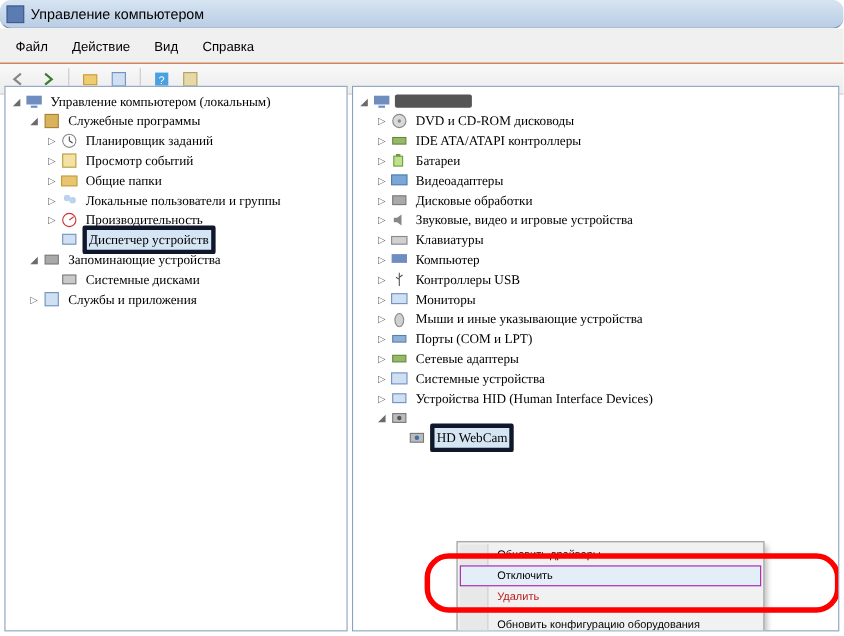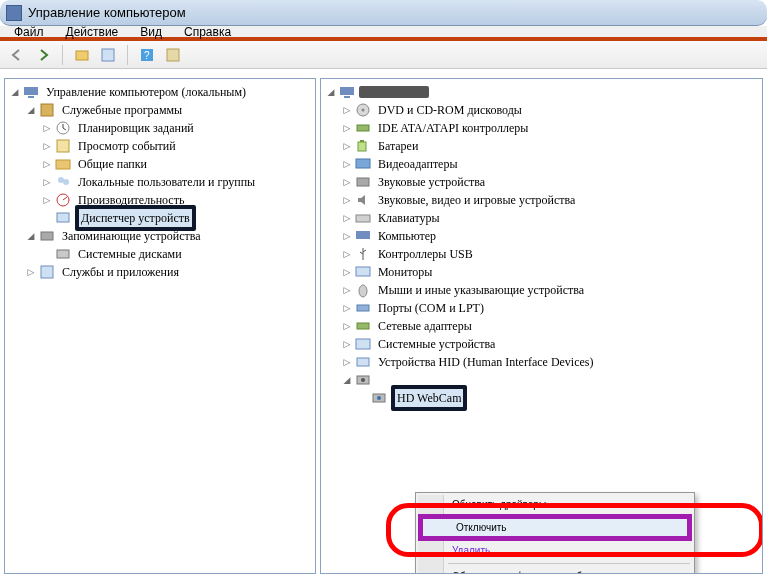--- a/index.html
+++ b/index.html
@@ -17,25 +17,25 @@
     height: 26px;
     background: linear-gradient(#d7e4f2, #b9cde4);
     border-bottom: 1px solid #7a95b0;
     display: flex; align-items: center;
     padding: 0 6px; gap: 6px;
     font-size: 13px;
     border-radius: 10px;
   }
   .titlebar .ticon { width: 16px; height: 16px; background:#5b7bb1; border:1px solid #3e5d8f; }
   .menubar {
-    height: 15px;
+    height: 32px;
     background: #f0f0f0;
     display: flex; align-items: center;
     padding: 0 4px; gap: 2px;
-    border-bottom: 4px solid #c2410c;
+    border-bottom: 1px solid #c2410c;
   }
   .menubar .mi { padding: 2px 10px; cursor: default; }
   .toolbar {
     height: 28px;
     background: linear-gradient(#f9f9f9,#ececec);
     border-bottom: 1px solid #c9c9c9;
     display: flex; align-items: center;
     padding: 0 6px; gap: 4px;
   }
   .tb-btn {
@@ -88,22 +88,22 @@
     padding:2px;
   }
   .ctx .lmargin {
     position:absolute; left:2px; top:2px; bottom:2px; width:26px;
     background:#e8e8e8; border-right:1px solid #d0d0d0;
   }
   .ctx-item {
     position:relative; padding:4px 8px 4px 34px;
     font-size:10px; cursor:default;
   }
-  .ctx-item.hover { background:#e4eef9; border:5px solid #a21caf; padding:3px 7px 3px 33px; }
-  .ctx-item.disabled { color:#6d28d9; }
+  .ctx-item.hover { background:#e4eef9; border:1px solid #a21caf; padding:3px 7px 3px 33px; }
+  .ctx-item.disabled { color:#b91c1c; }
   .ctx-sep { height:1px; background:#c9c9c9; margin:3px 2px 3px 30px; }
 
   
   .ring {
     position:absolute;
     border:5px solid #ff0000; border-radius:22px;
     left:65px; width:378px; top:424px; height:54px;
     pointer-events:none;
   }
 
@@ -303,21 +303,21 @@
               <svg class="ic">
                 <rect x="1" y="3" width="14" height="9" fill="#7aa7d8" stroke="#4a79ad"></rect>
               </svg>
               <span class="lbl">Видеоадаптеры</span>
             </div>
           <div class="row">
               <span class="toggle">▷</span>
               <svg class="ic">
                 <rect x="2" y="4" width="12" height="8" class="i-disk" stroke="#777"></rect>
               </svg>
-              <span class="lbl">Звуковые устройства</span>
+              <span class="lbl">Дисковые обработки</span>
             </div>
           <div class="row">
               <span class="toggle">▷</span>
               <svg class="ic">
                 <path d="M3 6h3l4-3v10l-4-3H3z" fill="#888"></path>
               </svg>
               <span class="lbl">Звуковые, видео и игровые устройства</span>
             </div>
           <div class="row">
               <span class="toggle">▷</span>

